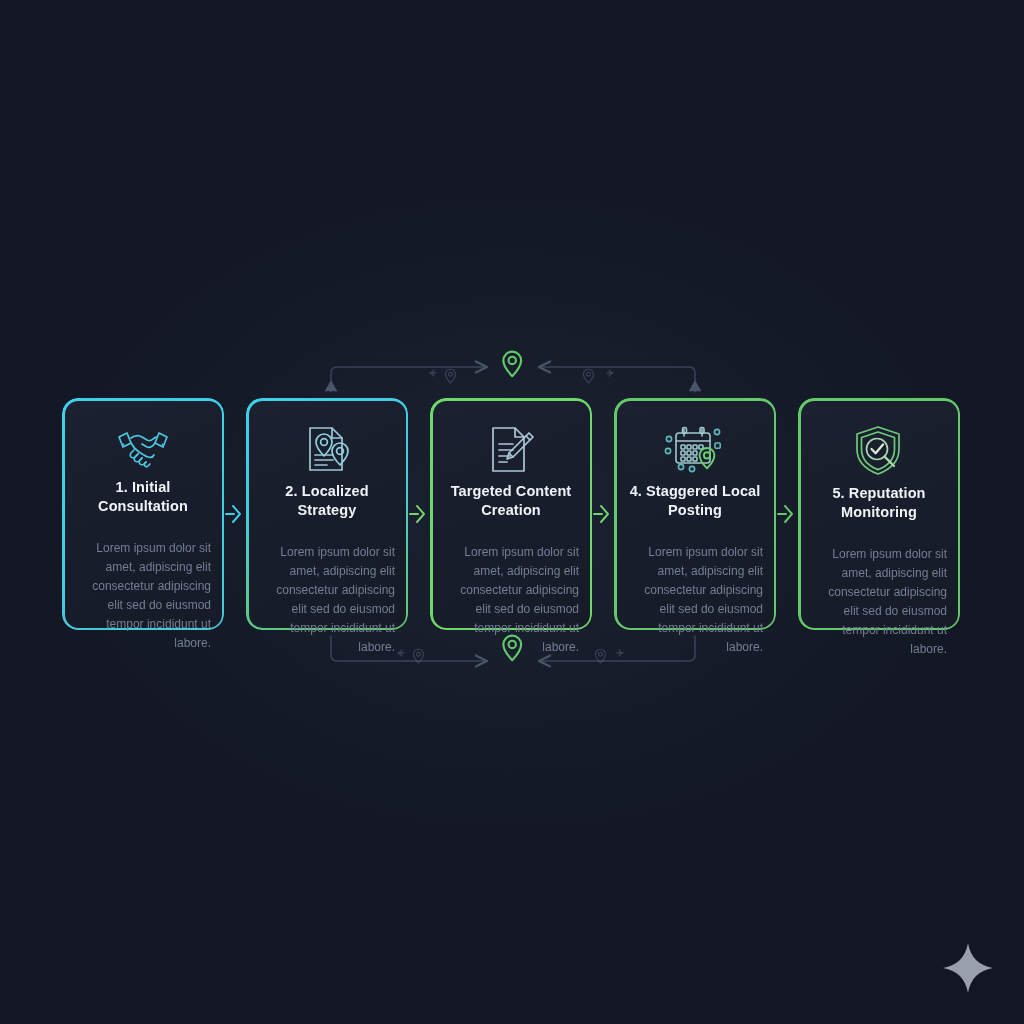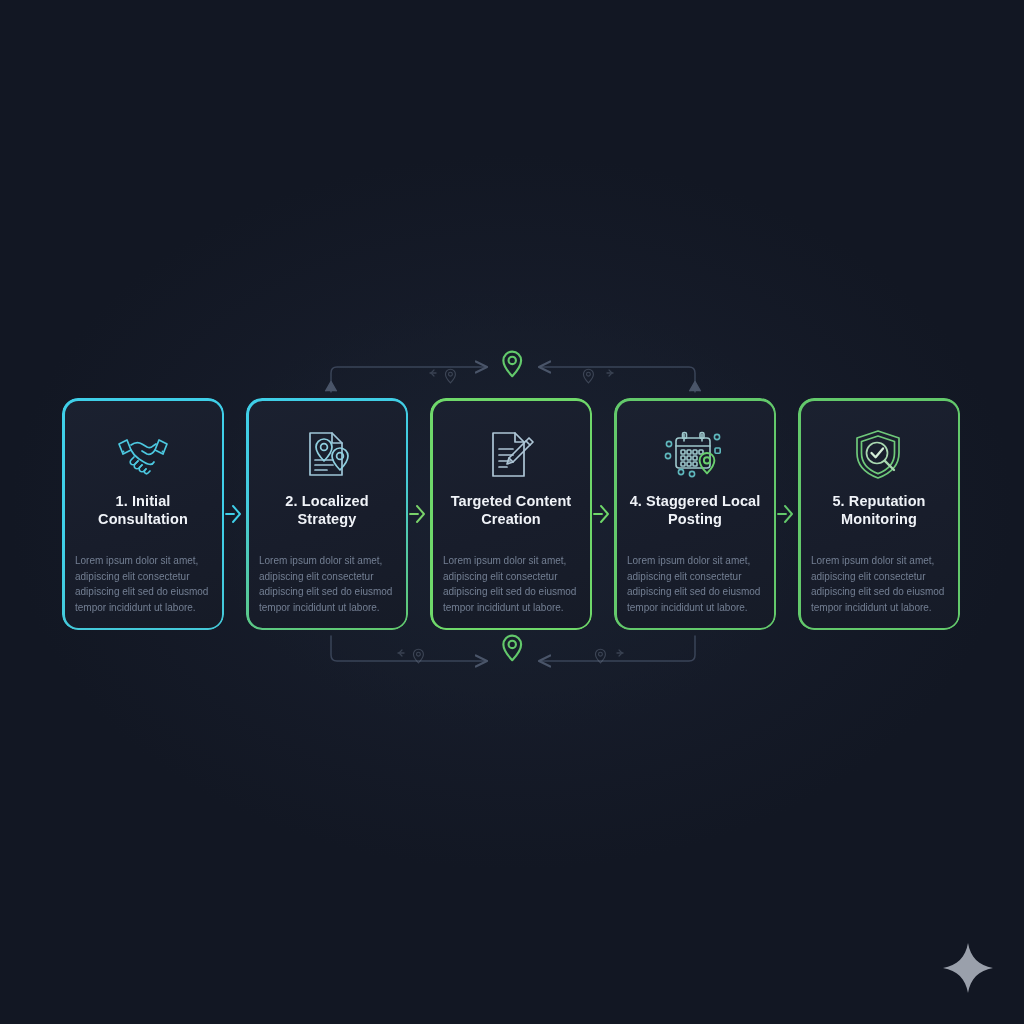--- a/index.html
+++ b/index.html
@@ -87,23 +87,23 @@
     margin-top: 6px;
     font-size: 14.5px;
     font-weight: bold;
     color: #f0f3f8;
     text-align: center;
     line-height: 1.28;
     letter-spacing: .1px;
   }
   .card-body {
     margin-top: 24px;
-    font-size: 10px;
+    font-size: 12px;
     color: #737f93;
-    text-align: left;
+    text-align: right;
     line-height: 1.58;
     filter: blur(.55px);
     max-width: 136px;
   }
 
   
   .arrow-gap {
     flex: 0 0 22px;
     display: flex;
     align-items: center;

